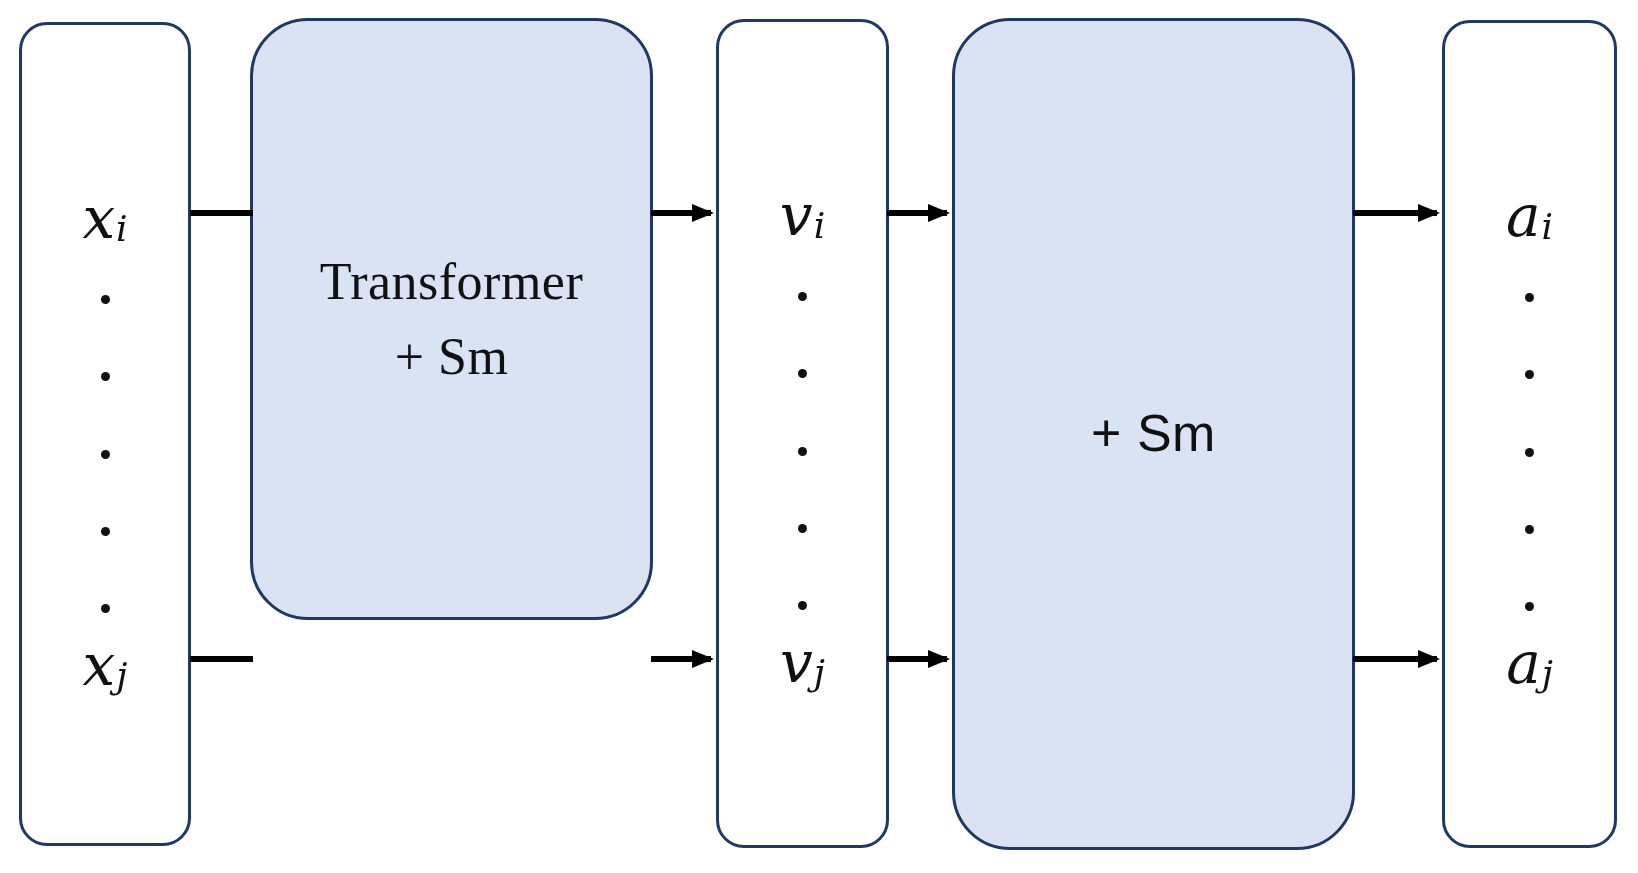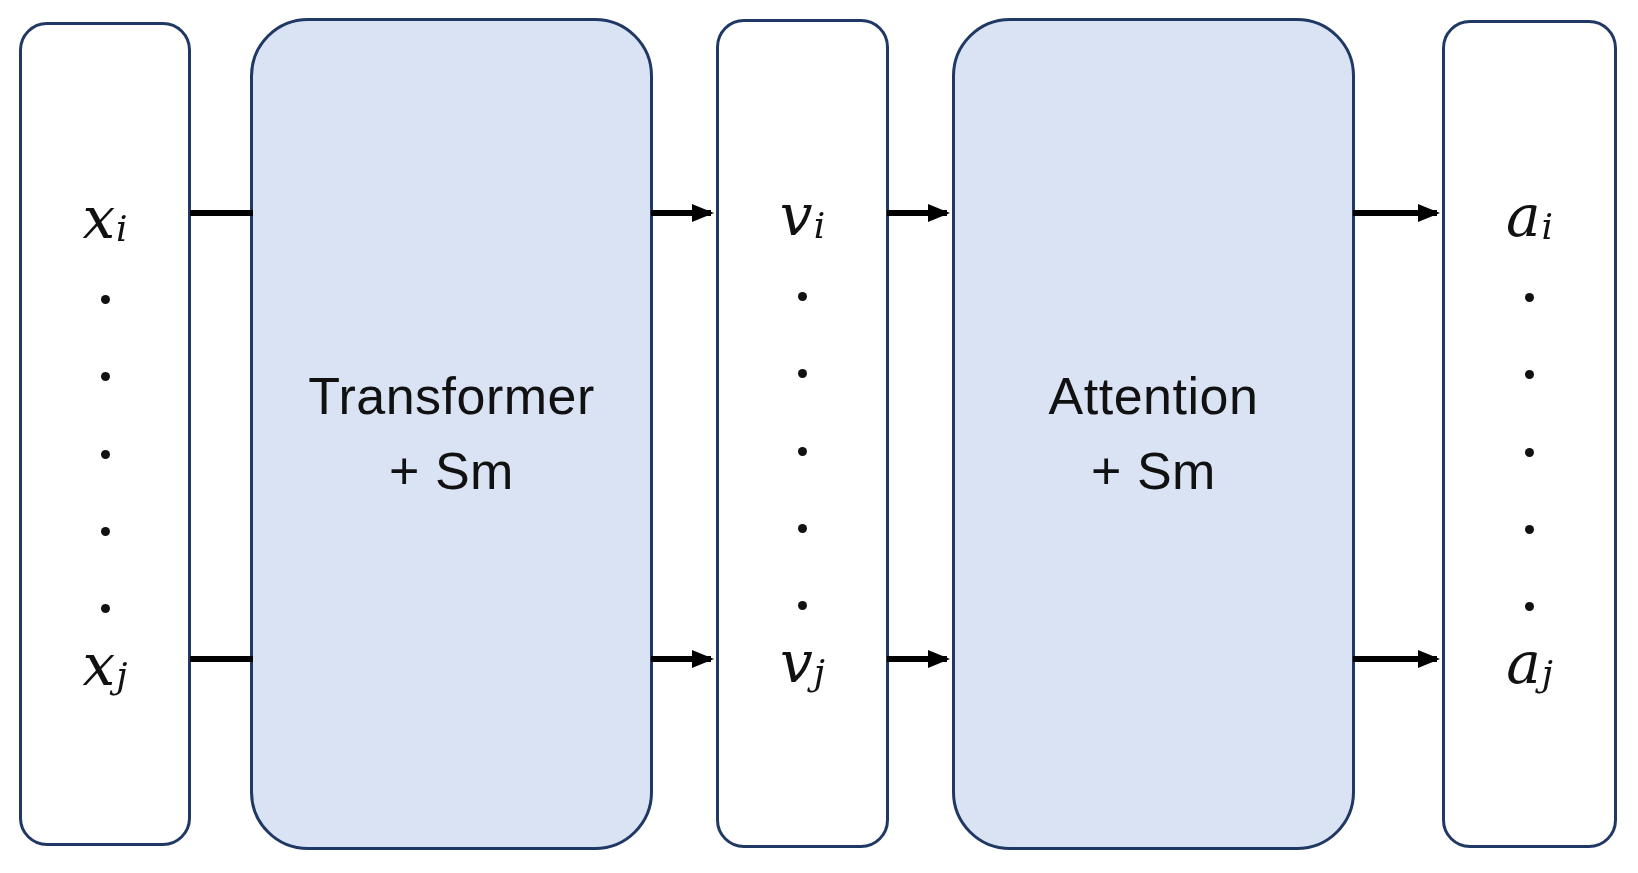--- a/index.html
+++ b/index.html
@@ -22,21 +22,21 @@
   .col { border-radius: 28px; }
   .block {
     border-radius: 58px;
     background: #dae3f3;
     display: flex;
     align-items: center;
     justify-content: center;
   }
 
   .col-input    { left: 19px;   top: 22px; width: 172px; height: 824px; }
-  .blk-transformer { left: 250px;  top: 18px; width: 403px; height: 832px; }
+  .blk-transformer { left: 250px;  top: 18px; width: 403px; height: 602px; font-family: Liberation Serif, serif; }
   .col-hidden   { left: 716px;  top: 19px; width: 173px; height: 829px; }
   .blk-attention   { left: 952px;  top: 18px; width: 403px; height: 832px; }
   .col-output   { left: 1442px; top: 20px; width: 175px; height: 828px; }
 
   
   .block-label {
     text-align: center;
     font-size: 52px;
     line-height: 1.45;
     color: #111111;
@@ -136,21 +136,20 @@
         <span class="dot"></span>
       </div>
     <div class="math-label lbl-bottom">
       <span>v</span>
         <span class="sub">j</span>
     </div>
   </div>
 
   <div class="box block blk-attention">
     <div class="block-label">
-      <div>Attention</div>
       <div>+ Sm</div>
     </div>
   </div>
 
   <div class="box col col-output">
     <div class="math-label lbl-top">
       <span>a</span>
         <span class="sub">i</span>
     </div>
     <div class="dots">

